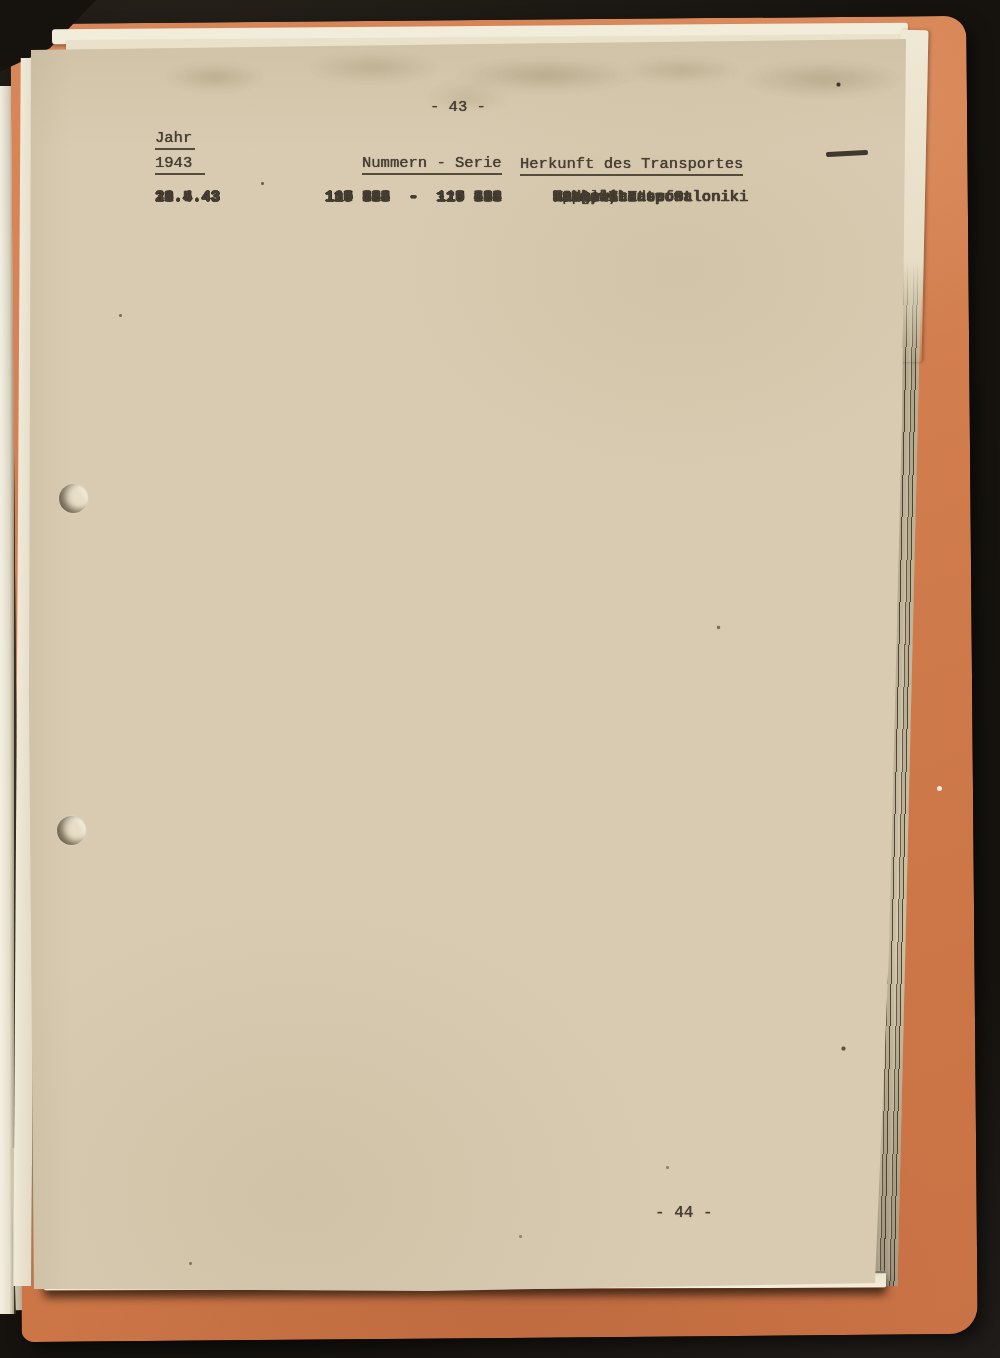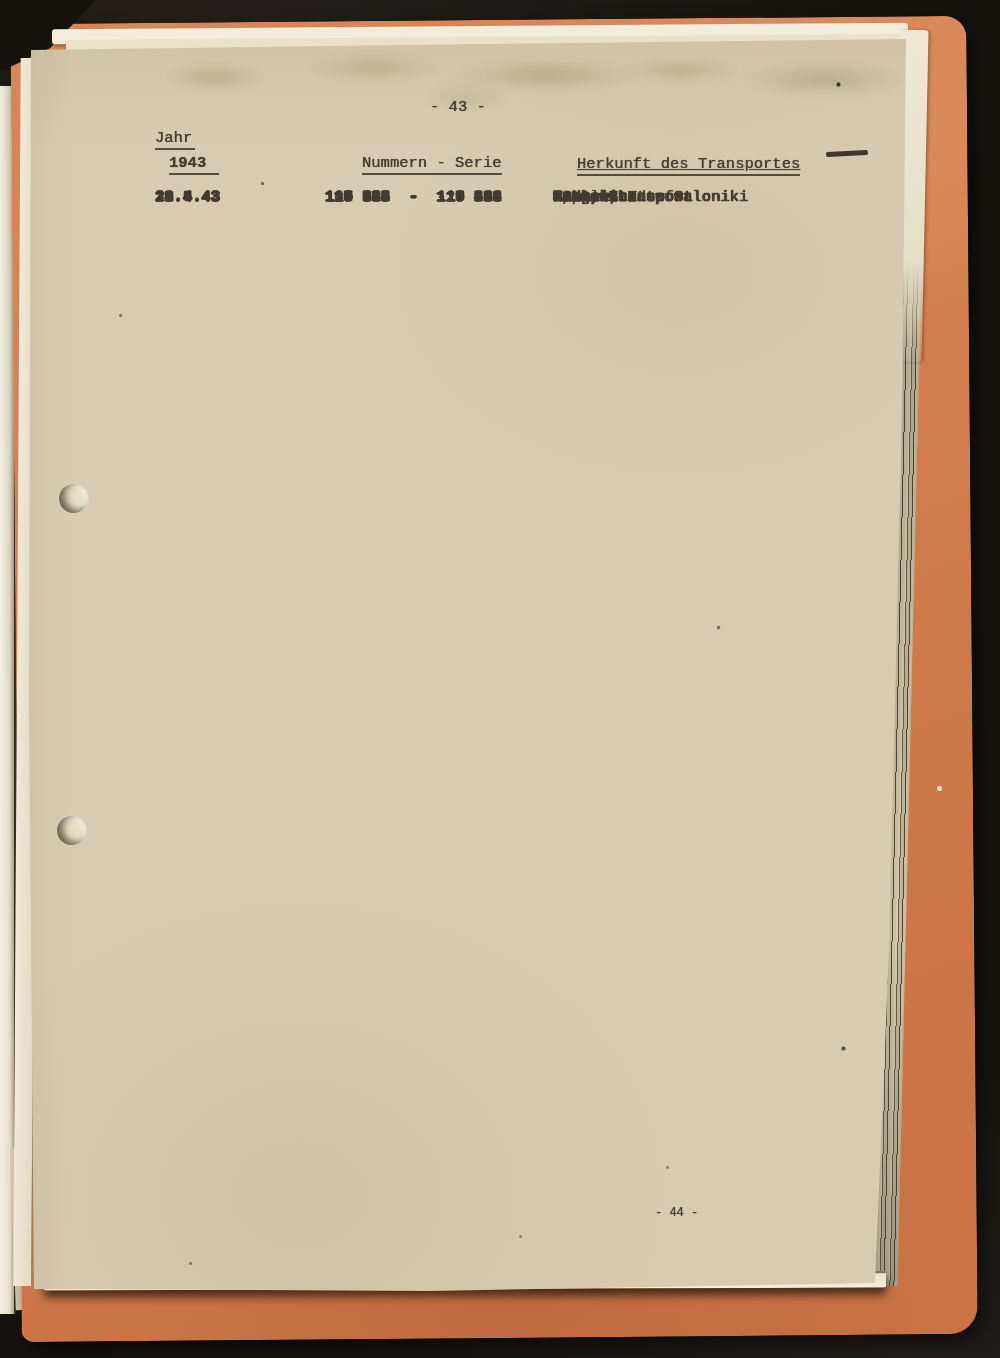--- a/index.html
+++ b/index.html
@@ -84,30 +84,30 @@
     box-shadow:inset 6px -2px 7px rgba(52,42,28,.62), inset -2px 3px 4px rgba(255,252,240,.55), 0 0 2px rgba(255,255,255,.35);}
   .hole-1{left:59px;top:484px;} .hole-2{left:57px;top:816px;}
   .orange-speck{left:937px;top:786px;width:5px;height:5px;border-radius:50%;background:#f2ead8;} 
   .content{left:0;top:0;width:1000px;height:1358px;color:#473f34;
     font-size:15.5px;line-height:17px;
     text-shadow:0 0 .8px rgba(66,58,46,.95), .3px .3px 0 rgba(66,58,46,.35);}
   .content span, .content div{position:absolute;}
   .u{border-bottom:2px solid rgba(66,58,46,.88);padding-bottom:1px;}
   .pn-top{left:430px;top:99px;}
   .jahr{left:155px;top:130px;padding-right:3px;}
-  .hdr-year{left:169px;top:155px;padding-right:13px;font-weight:bold;}
+  .hdr-year{left:155px;top:155px;padding-right:13px;}
   .hdr-num{left:362px;top:155px;}
-  .hdr-org{left:577px;top:156px;text-decoration:underline;}
+  .hdr-org{left:520px;top:156px;}
   .rows{left:155px;top:184px;width:700px;height:976px;position:absolute;text-decoration:underline;}
   .trow{position:relative;height:26.35px;line-height:26.35px;}
   .trow span{position:absolute;top:0;white-space:pre;}
   .c-date{left:0;}
   .c-num{left:170px;}
   .c-origin{left:398px;}
-  .pn-bottom{left:655px;top:1205px;font-size:12px;}
+  .pn-bottom{left:655px;top:1205px;font-size:16px;}
 </style>
 </head>
 <body>
 
 <div class="scene">
   <div class="left-sliver"></div>
   <div class="left-sliver-low"></div>
   <div class="folder"></div>
   <div class="bg-wedge"></div>
   <div class="under-sheet-left"></div>

